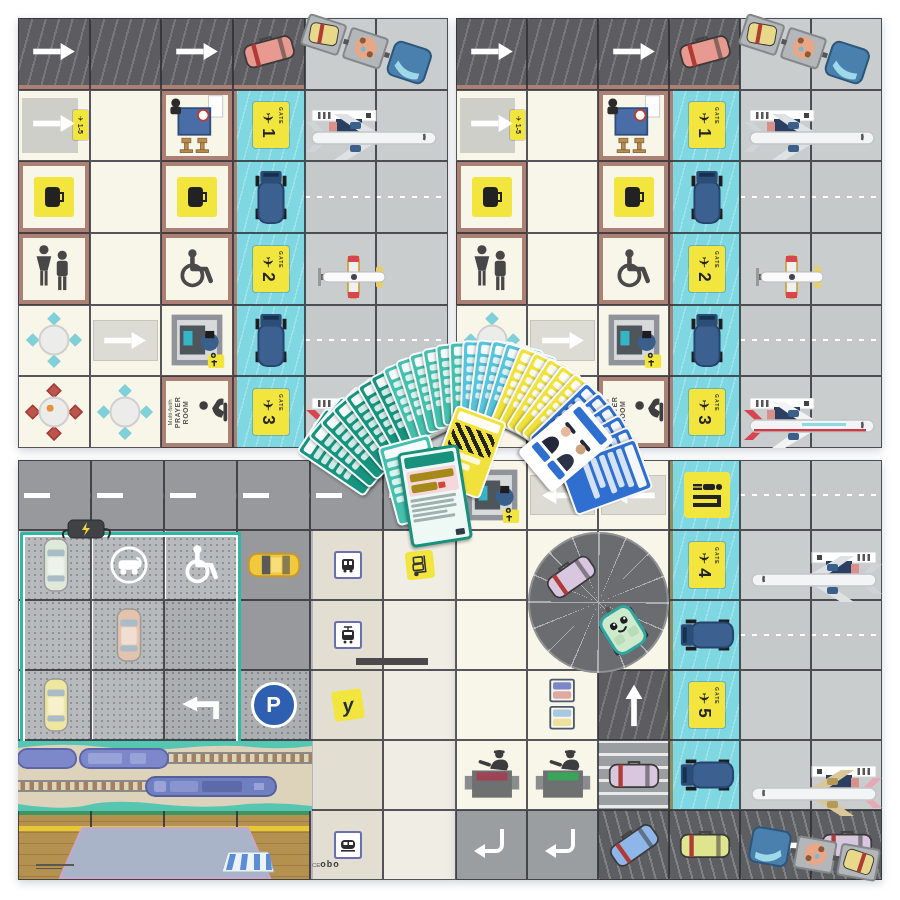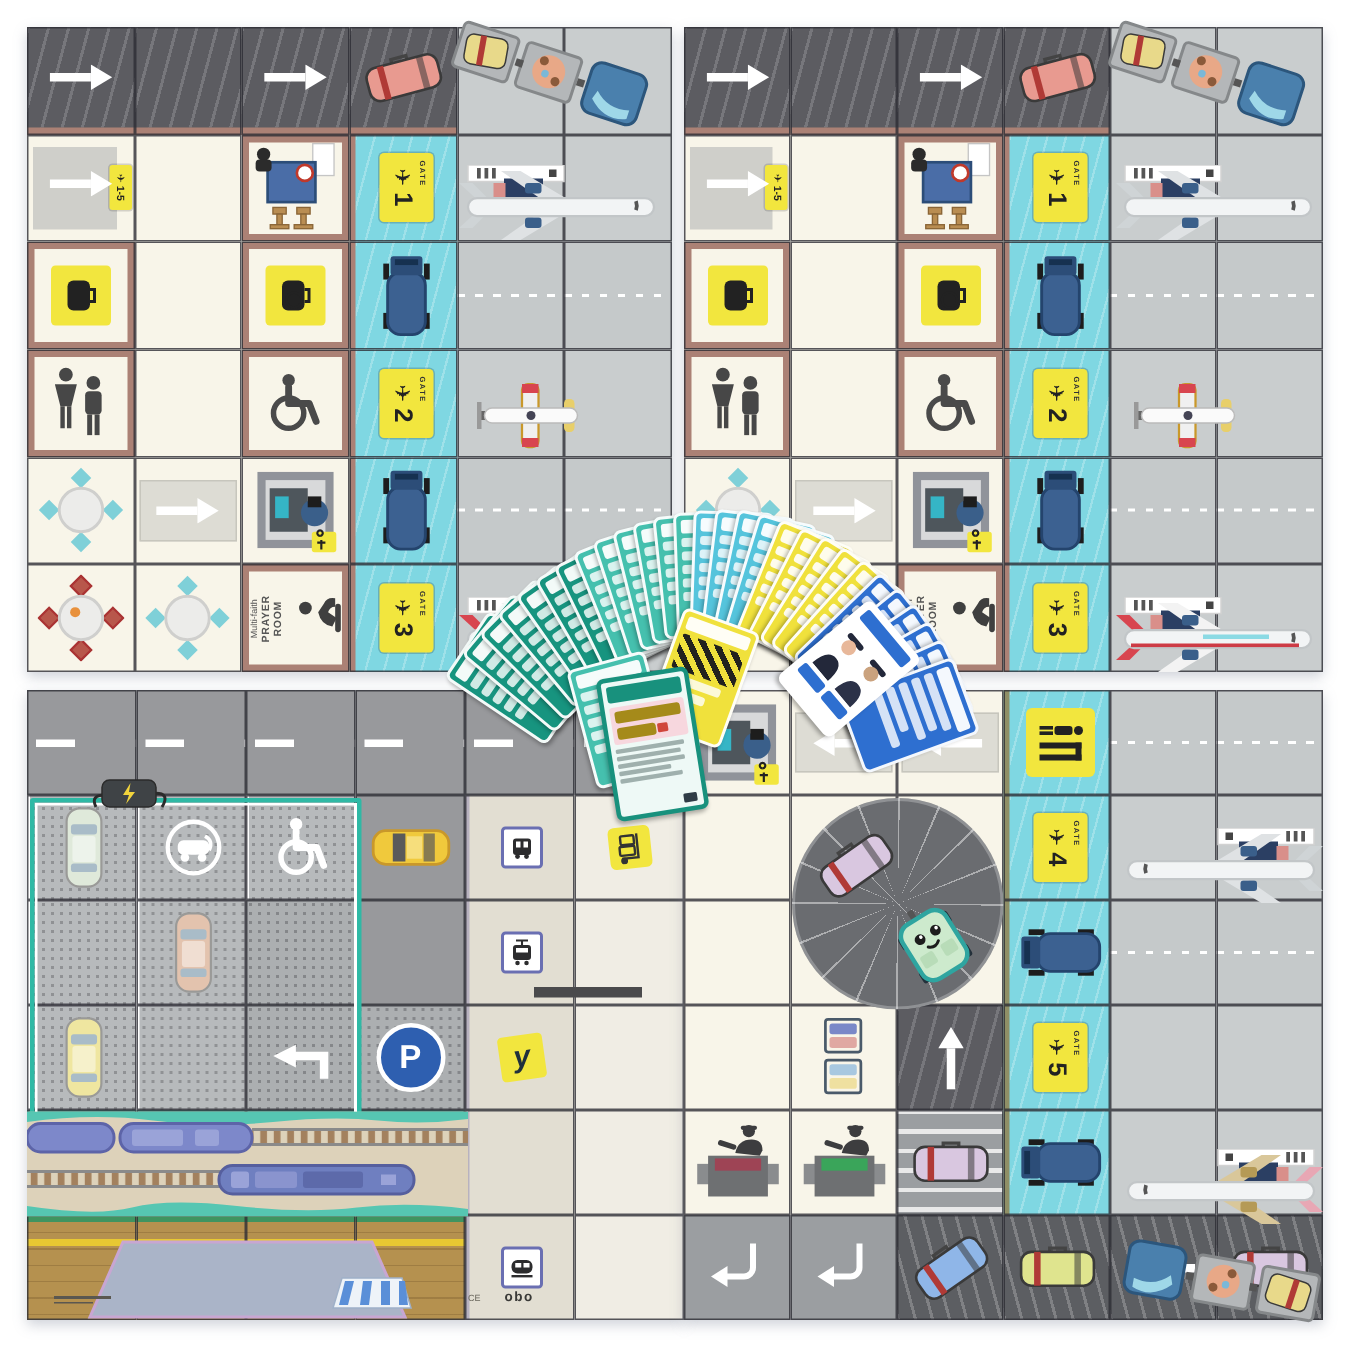--- a/index.html
+++ b/index.html
@@ -58,21 +58,21 @@
   .prayer .p1{font-size:6px;}
   .prayer .p2{font-size:7px;font-weight:bold;letter-spacing:.5px;}
   .ysign{width:30px;height:30px;background:#f2e63e;border-radius:3px;display:flex;align-items:center;justify-content:center;
      font-weight:bold;font-style:italic;font-size:20px;color:#20303c;transform:rotate(-8deg);}
   .stick{width:28px;height:28px;background:#f2e63e;border-radius:4px;display:flex;align-items:center;justify-content:center;transform:rotate(-6deg);}
   .vsign{width:24px;height:24px;background:#fff;border:2px solid #6a6fb2;border-radius:3px;display:flex;align-items:center;justify-content:center;}
   .psign{width:40px;height:40px;border-radius:50%;background:#2e5fb0;border:3px solid #fff;color:#fff;display:flex;
      align-items:center;justify-content:center;font-weight:bold;font-size:22px;}
   .benchbar{background:#4a4a4c;}
   .credit-line{background:#5a5750;}
-  .marks{font-size:6px;color:#6a675d;display:flex;gap:16px;align-items:baseline;}
+  .marks{font-size:6px;color:#6a675d;display:flex;gap:0;align-items:baseline;}
   .marks .brand{font-size:9px;font-weight:bold;color:#3a3a38;letter-spacing:1px;}
   .carousel{border-radius:50%;background:#6a6c70;
      background-image:repeating-conic-gradient(rgba(255,255,255,.45) 0deg 1.2deg,transparent 1.2deg 22.5deg);
      box-shadow:inset 0 0 0 2px rgba(255,255,255,.25);}
   
   #cards{position:absolute;left:0;top:0;width:900px;height:900px;z-index:10;pointer-events:none;}
   .card{position:absolute;width:54px;height:82px;border-radius:5px;border:2px solid rgba(255,255,255,.95);
      box-shadow:-1px 2px 3px rgba(0,0,0,.3);padding:3px;box-sizing:border-box;pointer-events:auto;}
   .card .hd{height:9px;border-radius:2px;background:rgba(255,255,255,.95);margin-bottom:3px;}
   .card .ln{height:6px;border-radius:2px;background:rgba(255,255,255,.8);margin-bottom:3px;}

